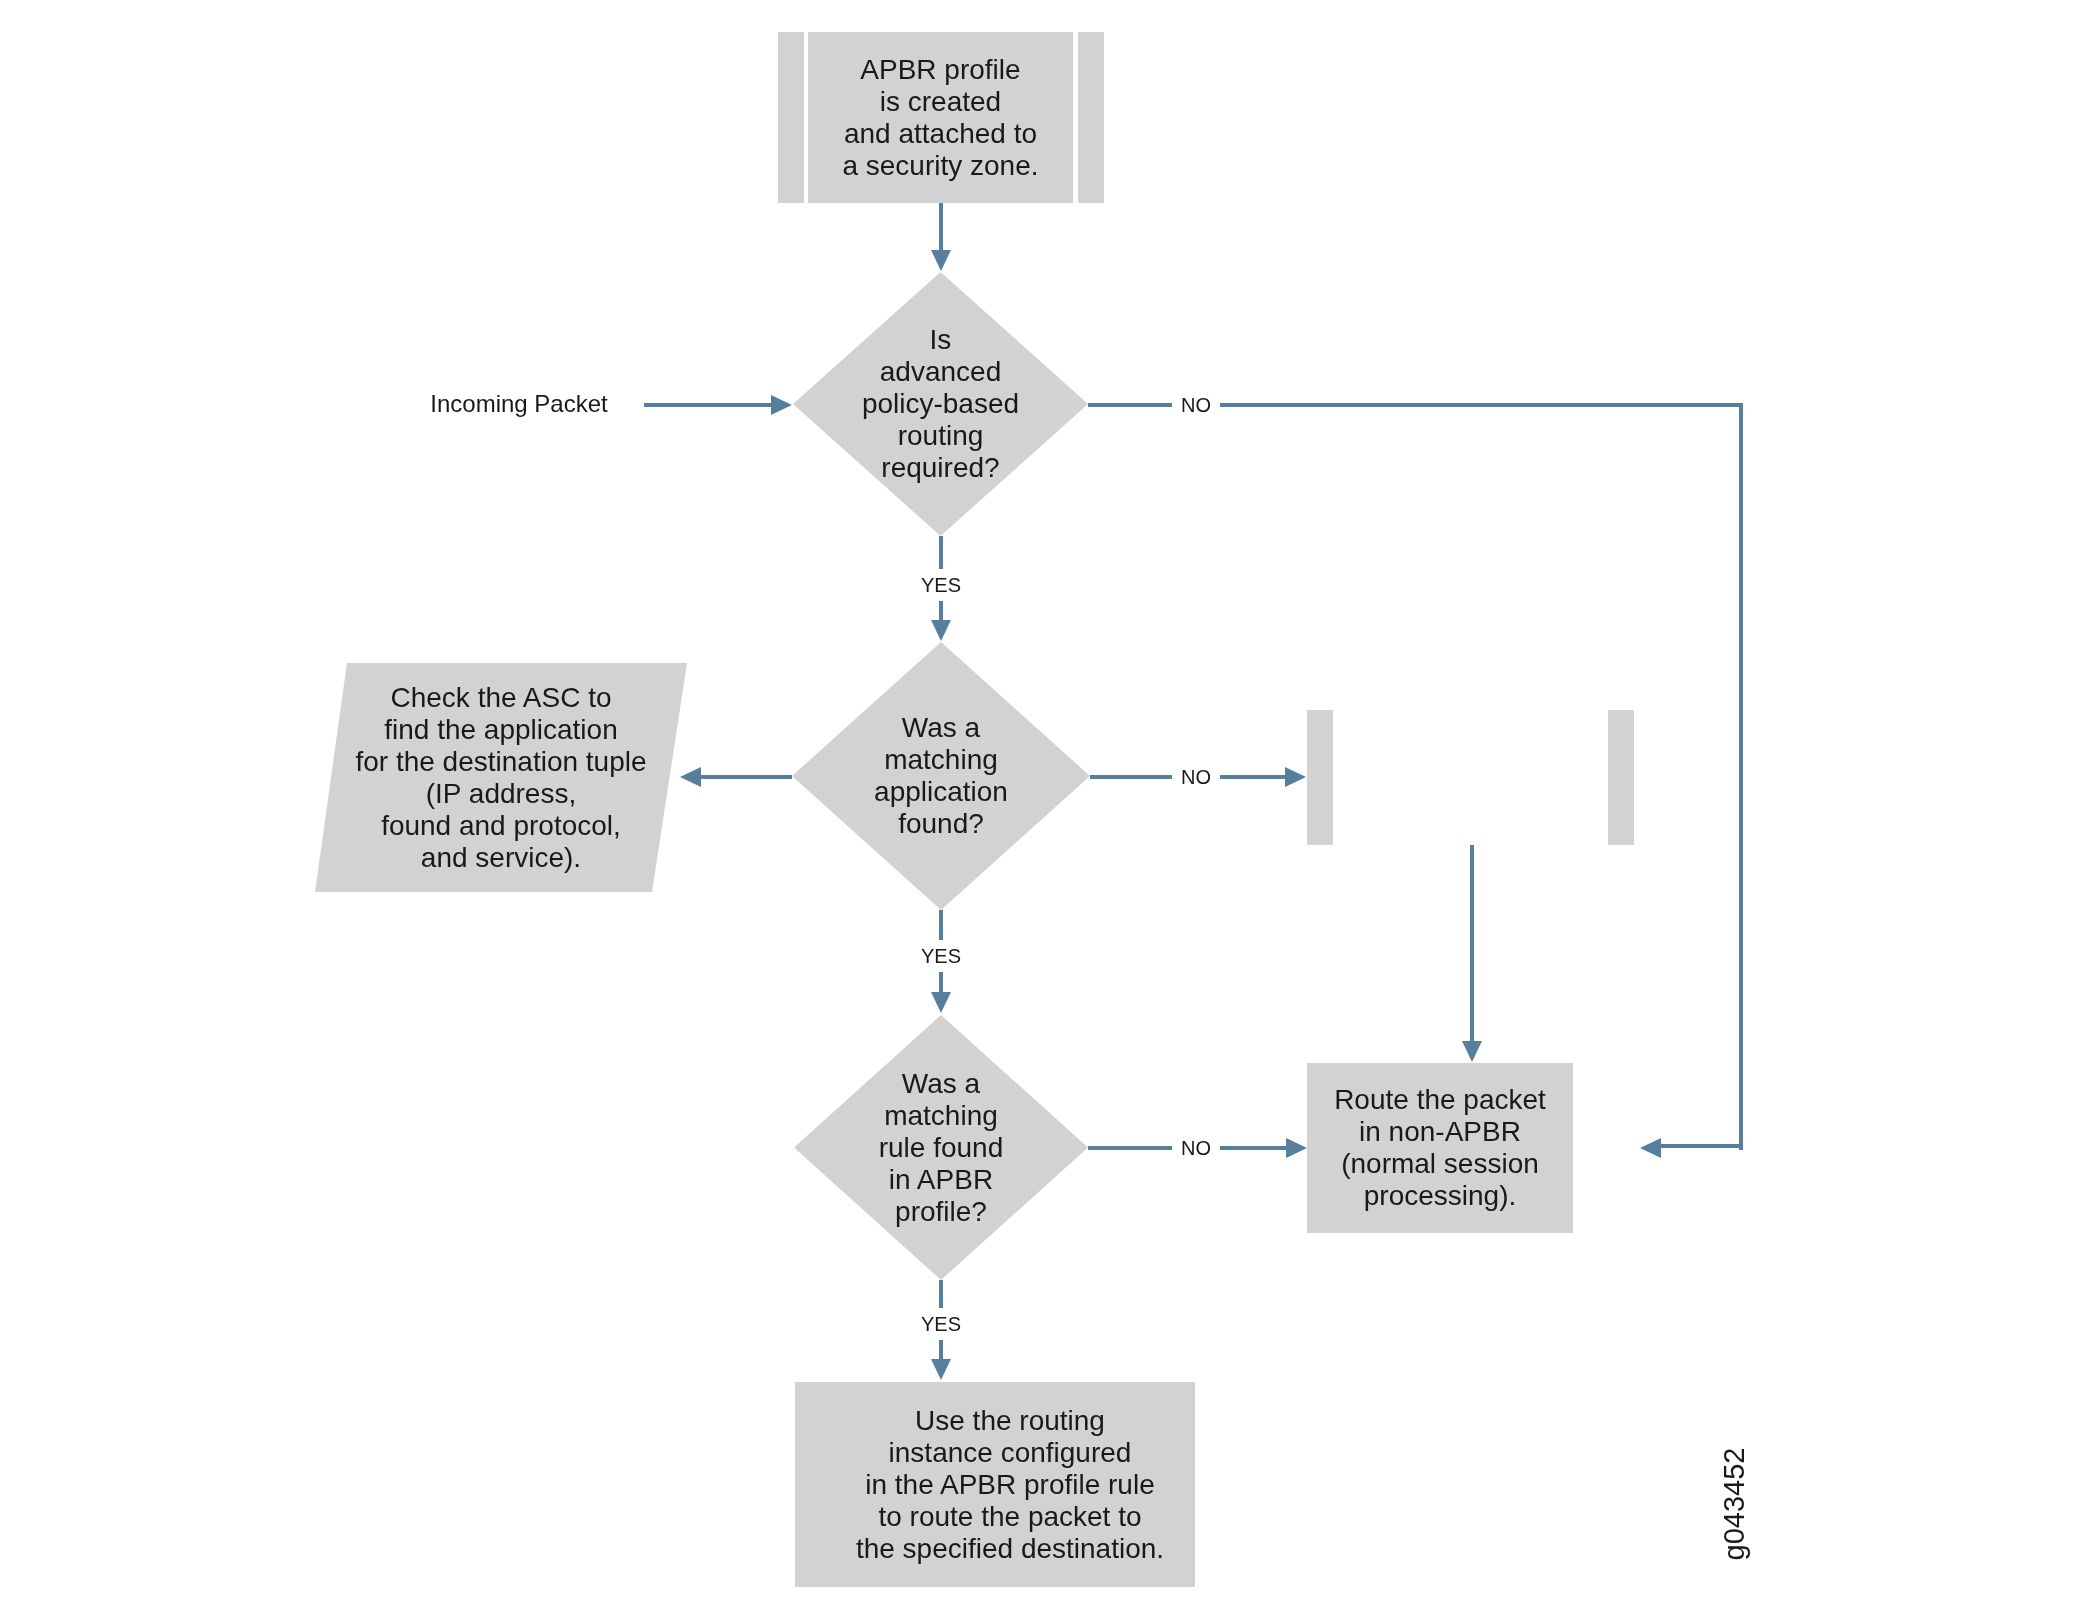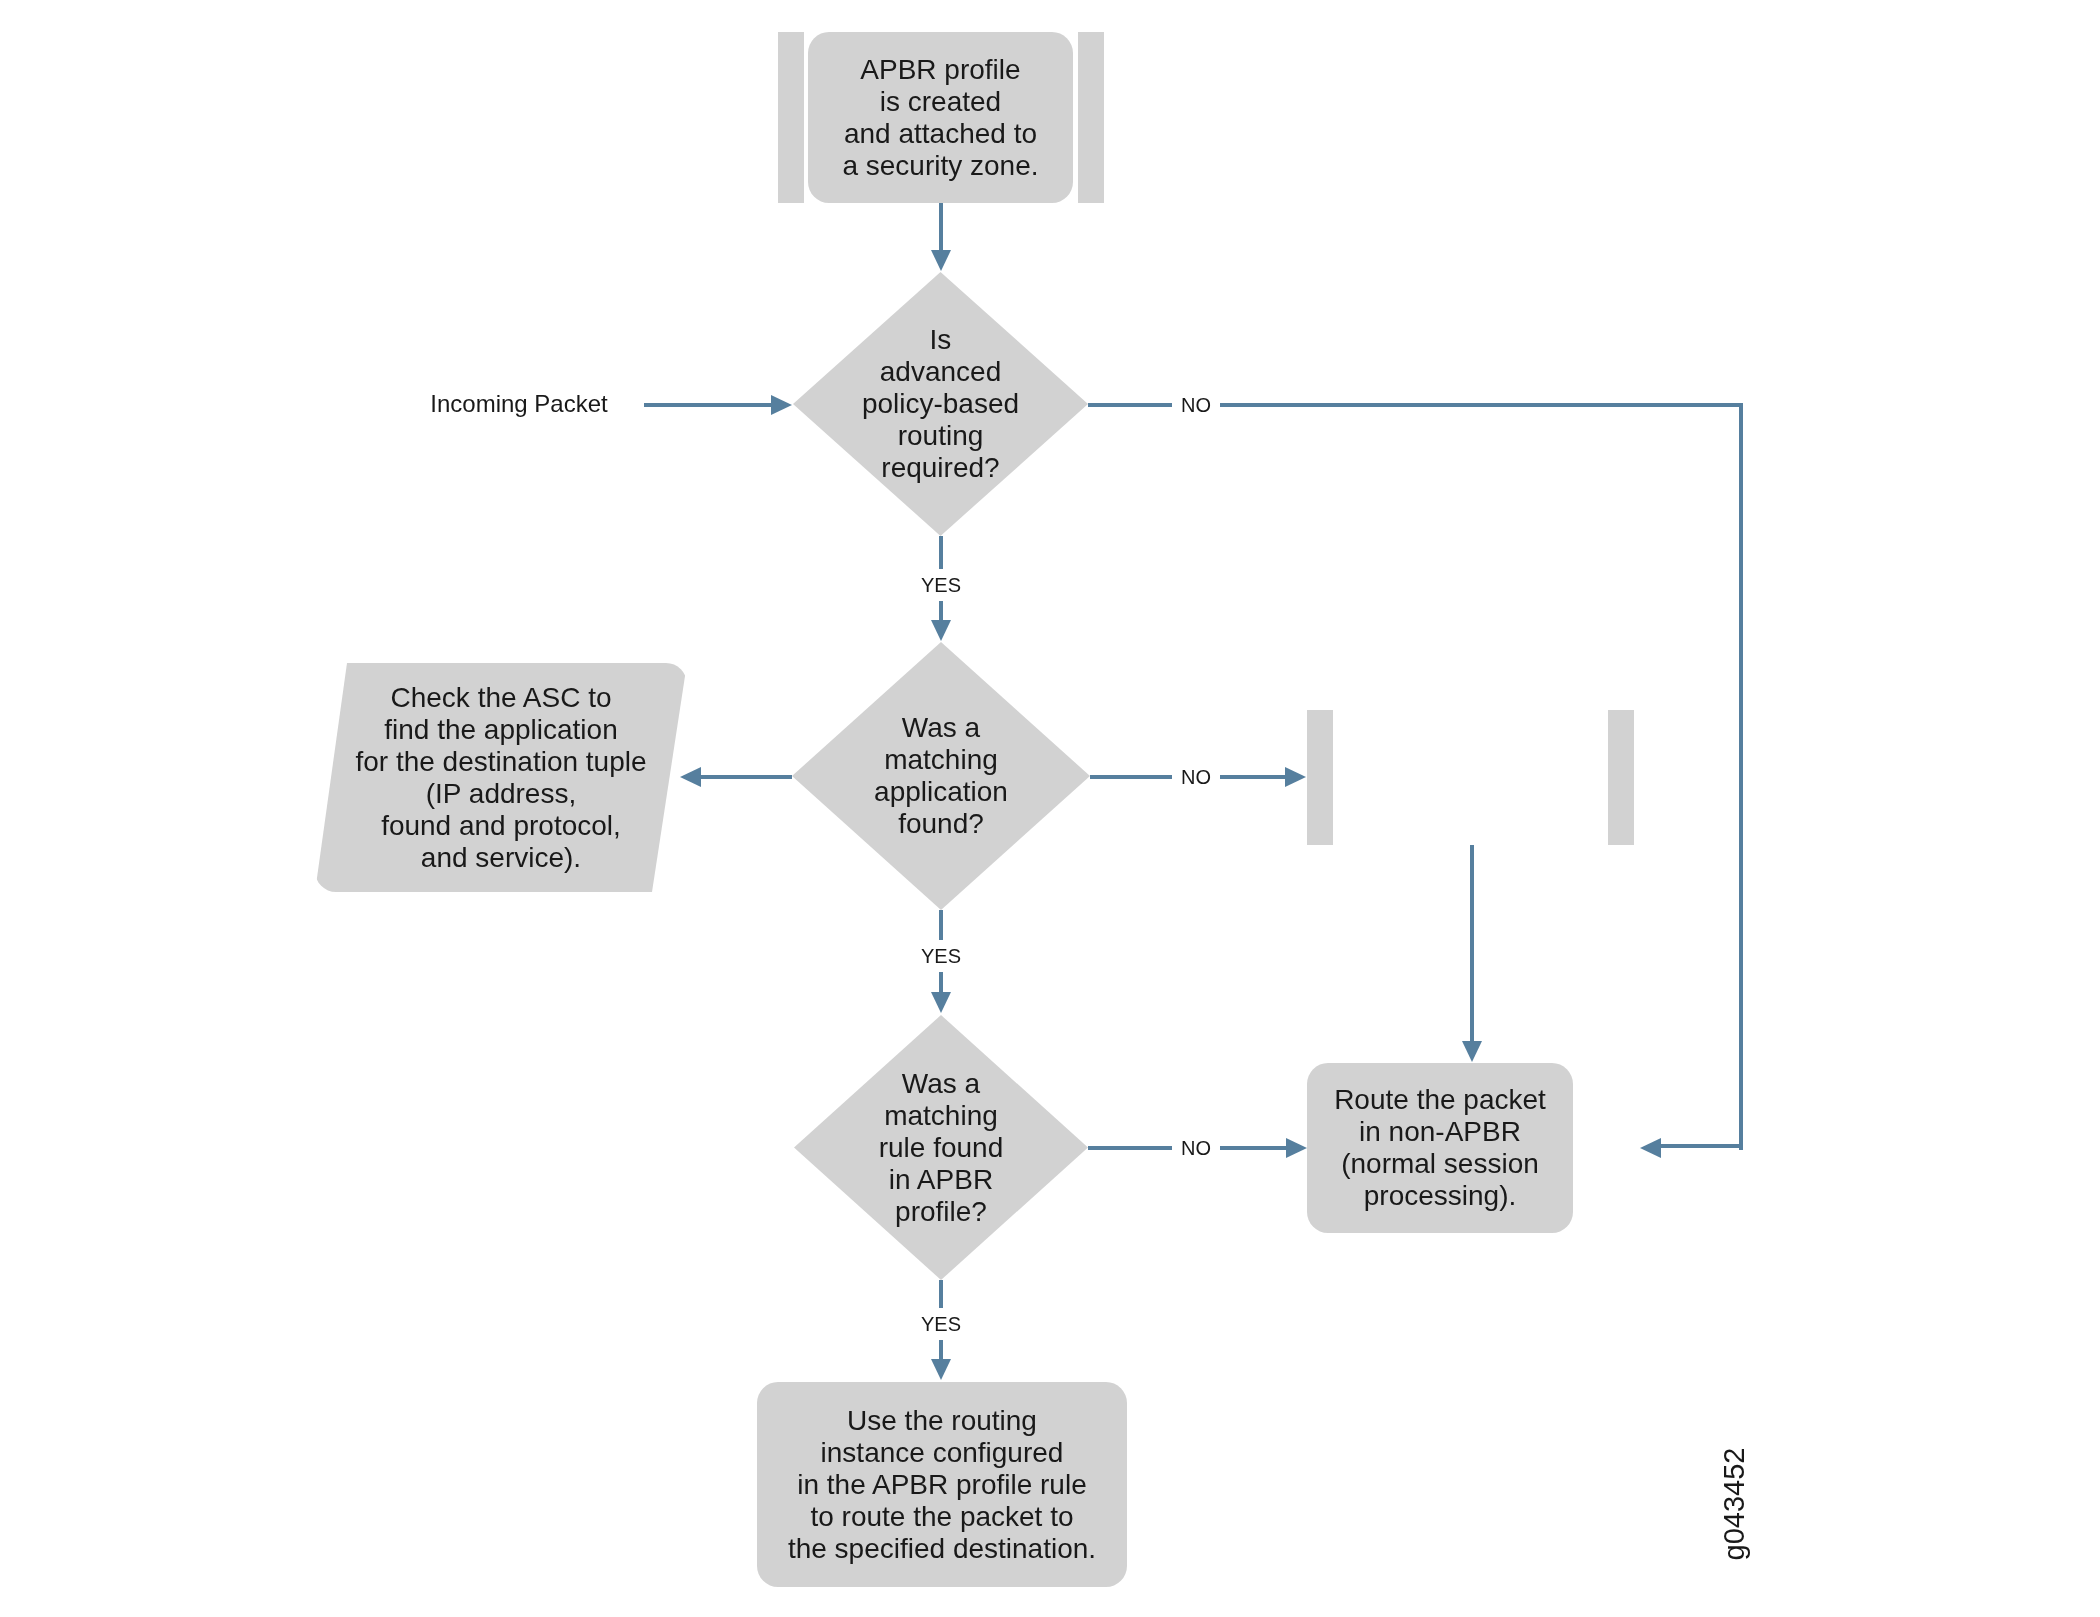--- a/index.html
+++ b/index.html
@@ -21,21 +21,20 @@
   .node{
     position:absolute;
     background:var(--fill);
     display:flex;
     align-items:center;
     justify-content:center;
     text-align:center;
     font-size:28px;
     line-height:32px;
     white-space:pre-line;
-    border-radius:21px;
   }
   .sidebar{
     position:absolute;
     background:var(--fill);
   }
   .diamond{
     clip-path:polygon(50% 0%,100% 50%,50% 100%,0% 50%);
   }
   .para{
     clip-path:polygon(32px 0%,100% 0%,calc(100% - 35px) 100%,0% 100%);
@@ -146,21 +145,21 @@
 
   <div class="node" style="left:1307px;top:1063px;width:266px;height:170px;">Route the packet
 in non-APBR
 (normal session
 processing).</div>
 
   <div class="v-line" style="left:939px;top:1280px;height:79px;"></div>
   <div class="head head-down" style="left:931px;top:1359px;"></div>
   <div class="edge-label" style="left:941px;top:1324px;">YES</div>
 
-  <div class="node" style="left:757px;top:1382px;width:370px;height:205px;">Use the routing
+  <div class="node" style="left:795px;top:1382px;width:370px;height:205px;padding-left:30px;">Use the routing
 instance configured
 in the APBR profile rule
 to route the packet to
 the specified destination.</div>
 
   <div class="figure-id" style="left:1734px;top:1504px;">g043452</div>
 
 </div>
 
 </body></html>

